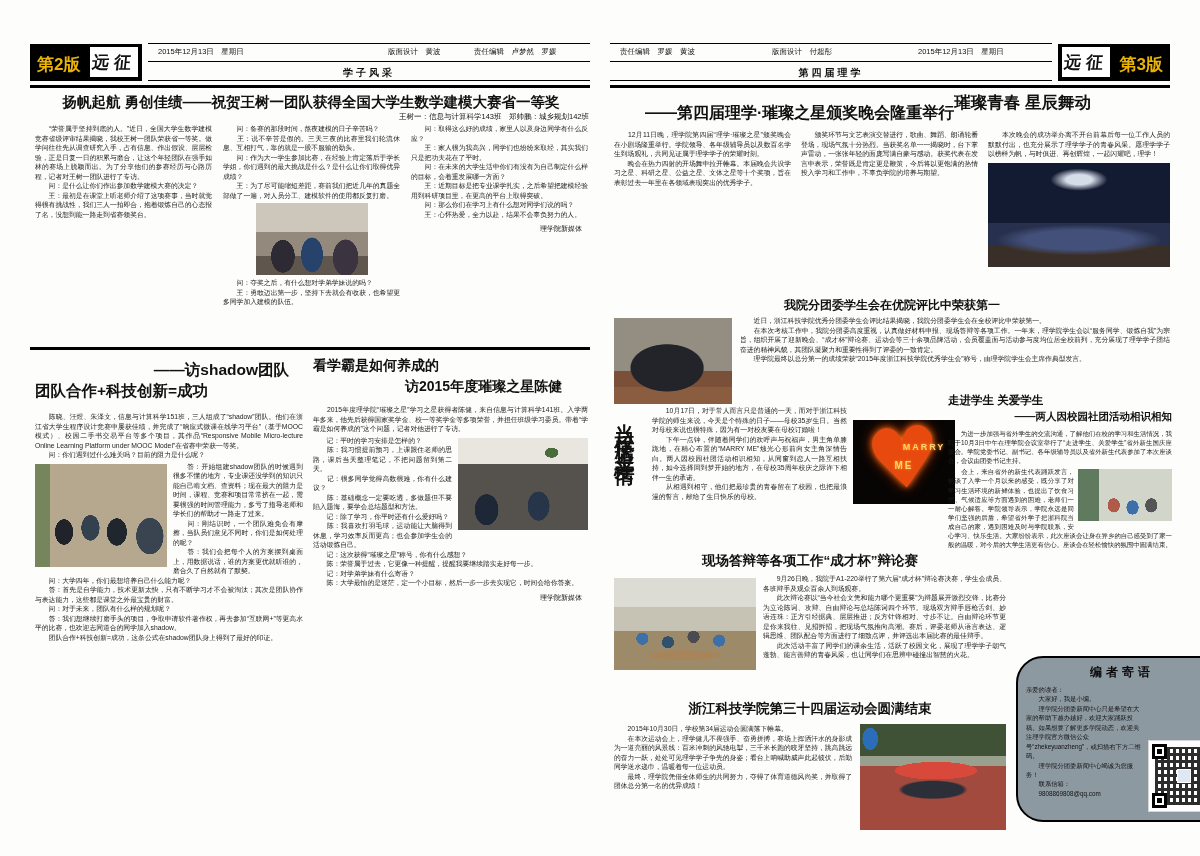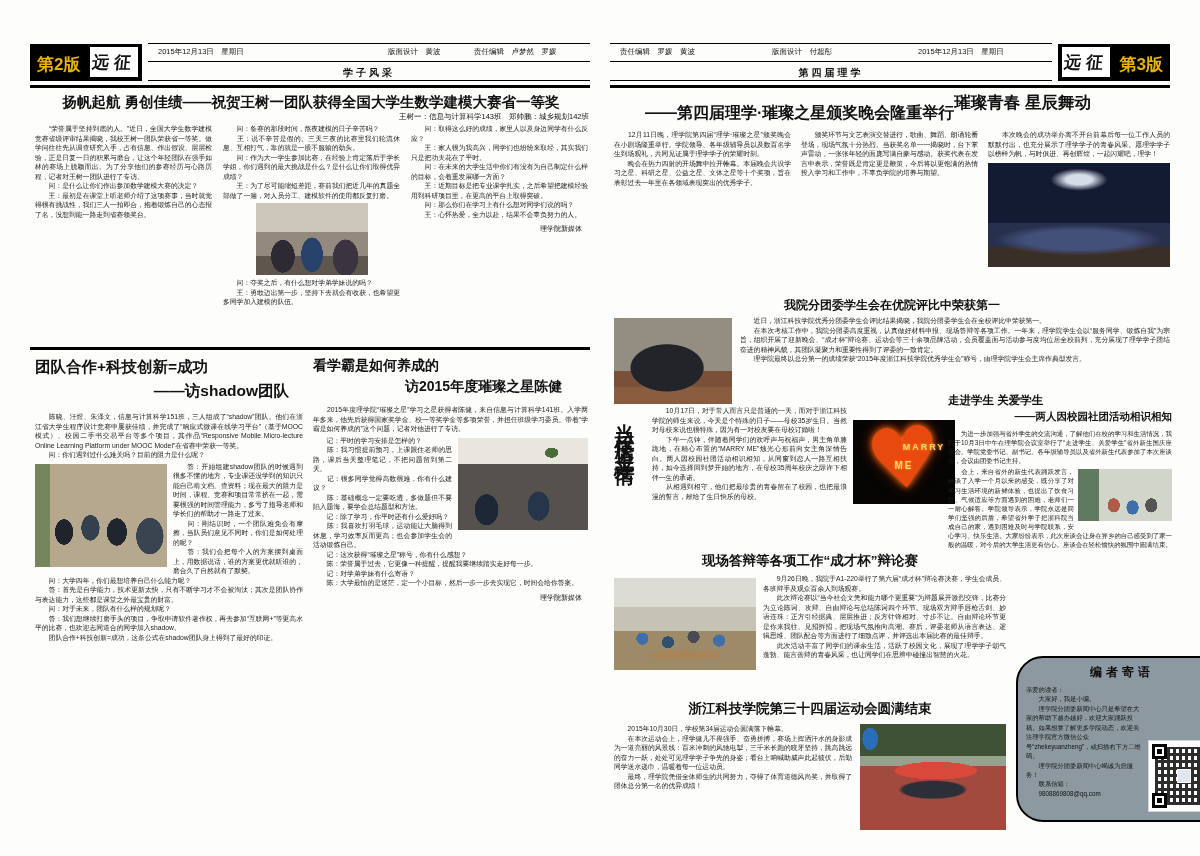--- a/index.html
+++ b/index.html
@@ -127,22 +127,22 @@
 　　王：近期目标是把专业课学扎实，之后希望把建模经验用到科研项目里，在更高的平台上取得突破。
 　　问：那么你们在学习上有什么想对同学们说的吗？
 　　王：心怀热爱，全力以赴，结果不会辜负努力的人。</div>
     <div class="sig">理学院新媒体</div>
   </div>
 </div>
 
 <div class="abs rule-thick" style="left:30px;top:347px;width:560px;"></div>
 
 <div class="abs" style="left:35px;top:357px;width:268px;">
+  <div style="font-size:15.5px;font-weight:bold;text-align:right;padding-right:14px;margin-top:3px;">——访shadow团队</div>
   <div style="font-size:15.5px;font-weight:bold;">团队合作+科技创新=成功</div>
-  <div style="font-size:15.5px;font-weight:bold;text-align:right;padding-right:14px;margin-top:3px;">——访shadow团队</div>
   <div class="body-text pre" style="margin-top:10px;">　　陈晓、汪煜、朱泽文，信息与计算科学151班，三人组成了“shadow”团队。他们在浙江省大学生程序设计竞赛中屡获佳绩，并完成了“响应式微课在线学习平台”（基于MOOC模式）、校园二手书交易平台等多个项目，其作品“Responsive Mobile Micro-lecture Online Learning Platform under MOOC Model”在省赛中荣获一等奖。
 　　问：你们遇到过什么难关吗？目前的阻力是什么呢？</div>
   <div style="margin-top:2px;">
     <div class="photo ph-shadow fl" style="width:132px;height:103px;margin:2px 6px 2px 0;"></div>
     <div class="body-text pre">　　答：开始组建shadow团队的时候遇到很多不懂的地方，专业课还没学到的知识只能自己啃文档、查资料；现在最大的阻力是时间，课程、竞赛和项目常常挤在一起，需要很强的时间管理能力，多亏了指导老师和学长们的帮助才一路走了过来。
 　　问：刚结识时，一个团队难免会有摩擦，当队员们意见不同时，你们是如何处理的呢？
 　　答：我们会把每个人的方案摆到桌面上，用数据说话，谁的方案更优就听谁的，磨合久了自然就有了默契。
 　　问：大学四年，你们最想培养自己什么能力呢？
 　　答：首先是自学能力，技术更新太快，只有不断学习才不会被淘汰；其次是团队协作与表达能力，这些都是课堂之外最宝贵的财富。
 　　问：对于未来，团队有什么样的规划呢？

